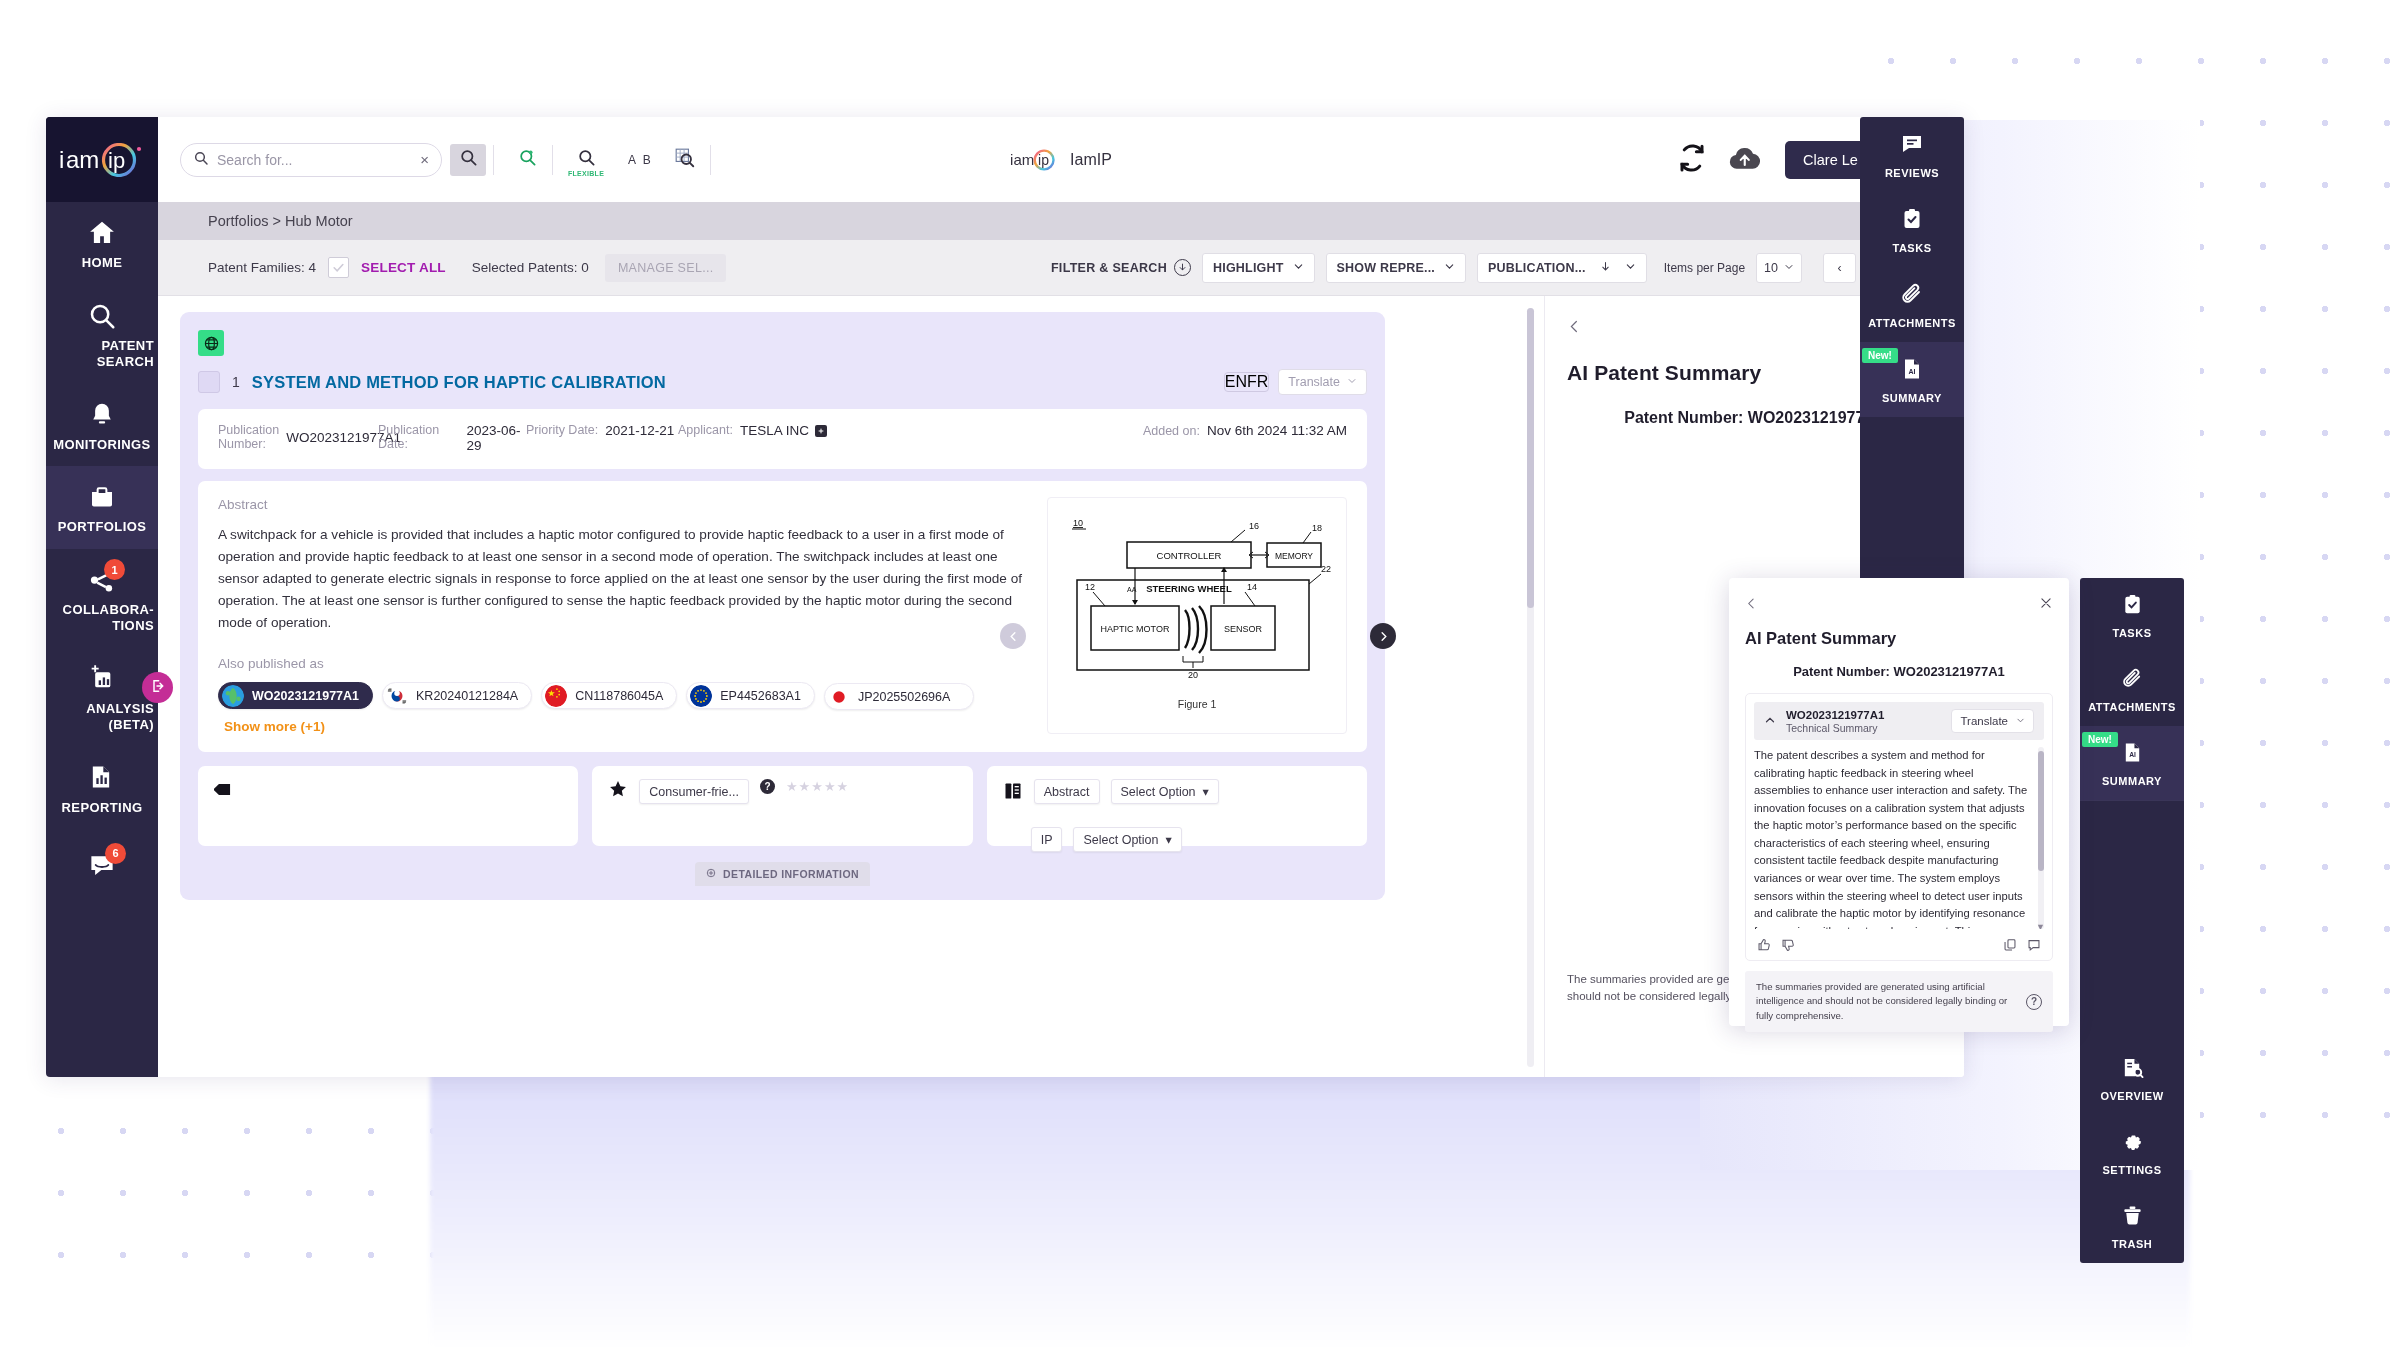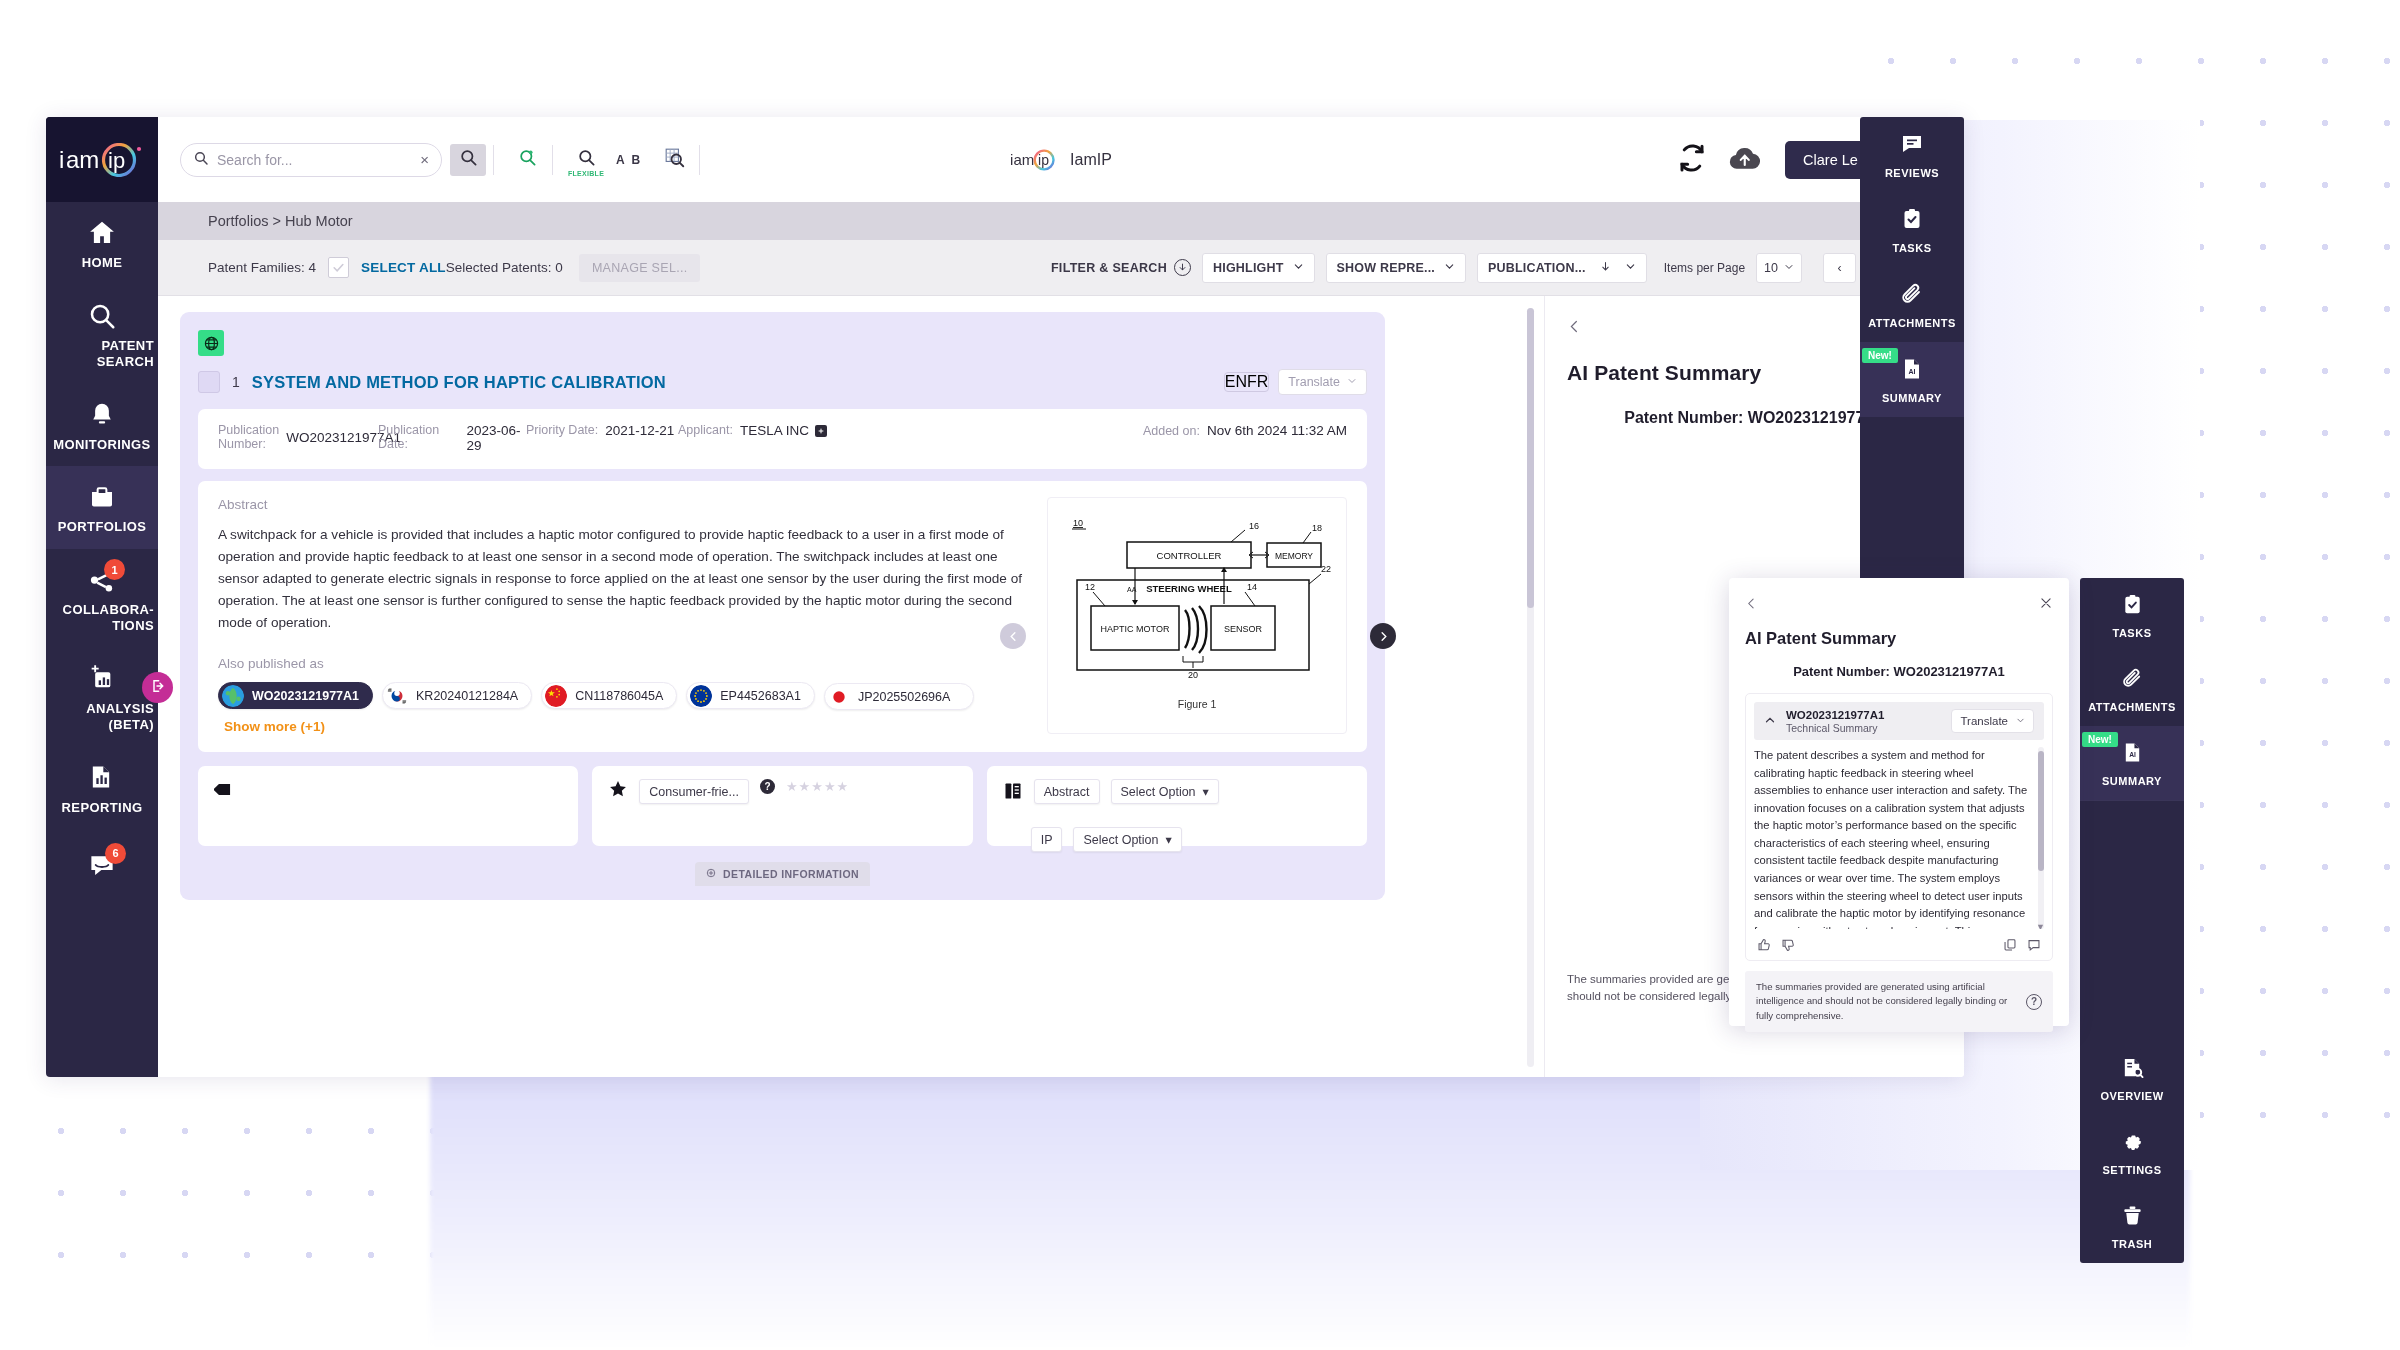--- a/index.html
+++ b/index.html
@@ -120,21 +120,21 @@
   }
   .searchbox input::placeholder { color: #9a96a6; }
   .clear-x { color: #6f6b7c; font-size: 15px; cursor: pointer; line-height: 1; }
   .tb-btn {
     width: 36px; height: 32px; display: flex; align-items: center; justify-content: center;
     cursor: pointer; margin-left: 8px; border-radius: 3px; position: relative;
   }
   .tb-btn.sel { background: #d8d5de; }
   .tb-sep { width: 1px; height: 30px; background: #e2dfe9; margin: 0 7px; }
   .flex-label { font-size: 7px; color: #2fb875; letter-spacing: .3px; position: absolute; bottom: -1px; left: 50%; transform: translateX(-50%); font-weight: bold;}
-  .ab-btn { font-size: 12px; color: #3b3747; letter-spacing: 2px; margin-left: 12px; cursor: pointer; font-weight: 700; }
+  .ab-btn { font-size: 12px; color: #3b3747; letter-spacing: 2px; margin-left: 24px; cursor: pointer; font-weight: 400; }
 
   .center-logo {
     position: absolute; left: 50%; top: 50%; transform: translate(-50%,-50%);
     display: flex; align-items: center; gap: 12px;
   }
   .center-logo-mark { width: 48px; height: 22px; position: relative; }
   .center-logo-text { font-size: 16px; color: #35313f; }
 
   .topbar-right {
     margin-left: auto; display: flex; align-items: center; gap: 20px;
@@ -162,21 +162,21 @@
     display: flex; align-items: center; padding: 0 30px 0 50px;
     font-size: 13px; color: #3b3747; gap: 0;
     border-bottom: 1px solid #e2e0e6;
   }
   .ts-txt { font-size: 13.5px; color: #3d3949; white-space: nowrap; }
   .ts-cb {
     width: 21px; height: 21px; border: 1px solid #cfccd8; background: #fff;
     border-radius: 2px; margin: 0 12px; display: flex; align-items: center; justify-content: center;
     cursor: pointer;
   }
-  .ts-link { font-size: 13.5px; font-weight: bold; color: #0369a1; cursor: pointer; letter-spacing: .2px; }
+  .ts-link { font-size: 13.5px; font-weight: bold; color: #a21caf; cursor: pointer; margin-right: 26px; letter-spacing: .2px; }
   .ts-ghost {
     font-size: 12.5px; color: #a9a5b3; background: #e7e5eb; border-radius: 3px;
     padding: 7px 13px; margin-left: 16px; letter-spacing: .3px; cursor: pointer;
   }
   .ts-right { margin-left: auto; display: flex; align-items: center; gap: 11px; }
   .ts-filter { font-size: 12.5px; font-weight: bold; letter-spacing: .3px; display: flex; align-items: center; gap: 7px; cursor: pointer; }
   .circ-dl { width: 17px; height: 17px; border: 1.3px solid #3d3949; border-radius: 50%; display: flex; align-items: center; justify-content: center; }
   .ts-select {
     background: #fff; border: 1px solid #e0dee5; border-radius: 3px;
     height: 30px; display: flex; align-items: center; gap: 9px;

